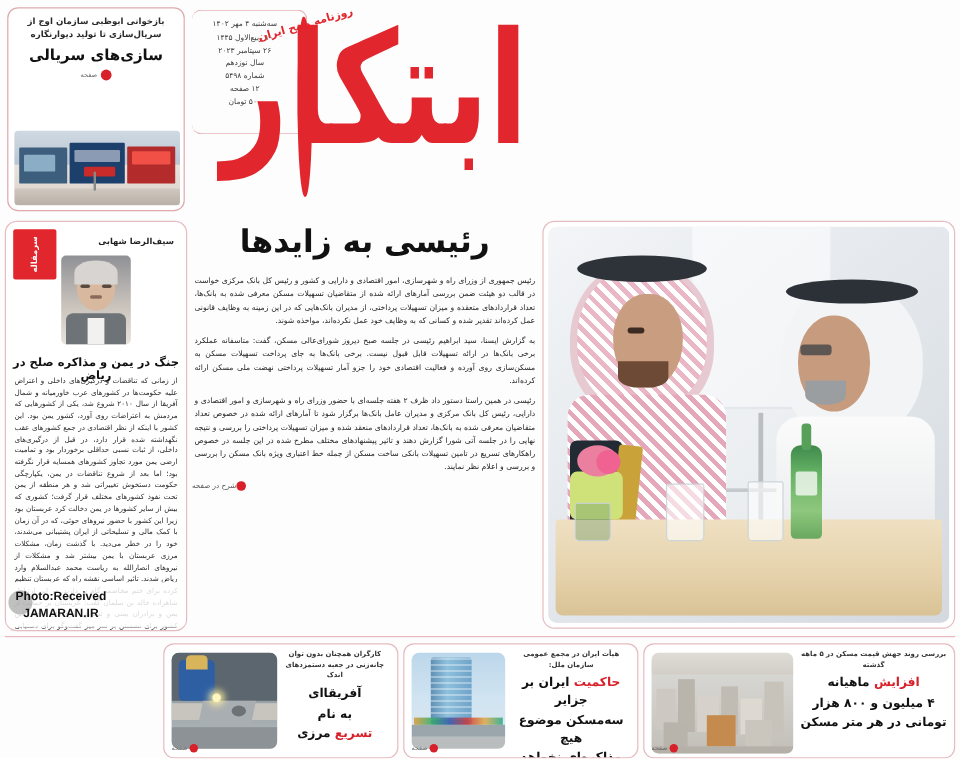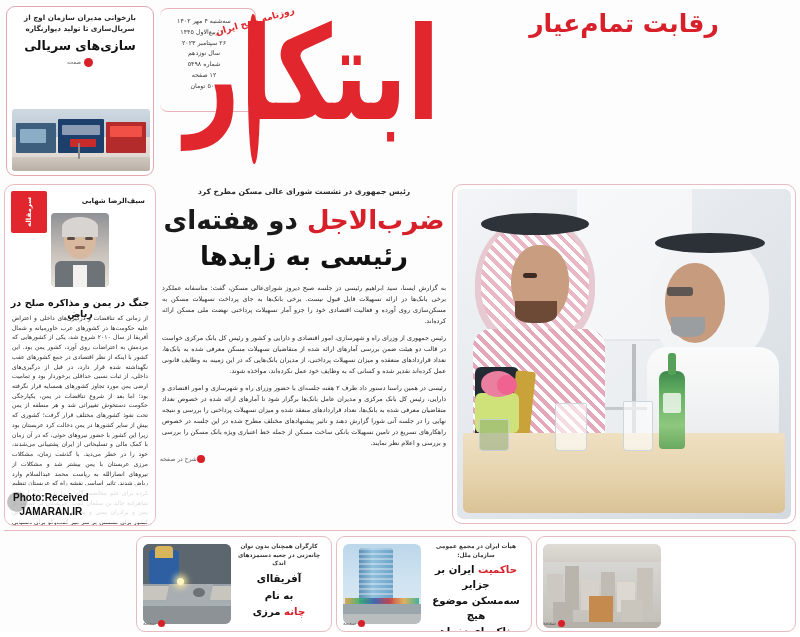--- a/index.html
+++ b/index.html
@@ -216,21 +216,21 @@
   .footer-bar{position:absolute;left:0;bottom:0;width:800px;height:5px;background:#ffffff;}
 </style>
 </head>
 <body>
 
 <div class="page">
 
   <div class="topband">
 
     <div class="promo">
-      <div class="kick kicker">بازخوانی مدیران سازمان اوج از سریال‌سازی تا تولید دیوارنگاره</div>
+      <div class="kick kicker">بازخوانی ابوظبی سازمان اوج از سریال‌سازی تا تولید دیوارنگاره</div>
       <div class="hl">سازی‌های سریالی</div>
       <div class="pageref">
         <span class="pagebadge"></span><span>صفحه</span>
       </div>
       <div class="promo-img">
         <div class="cine" style="left:4px;top:14px;width:40px;height:30px;background:#3d5f7d;"></div>
         <div class="cine" style="left:46px;top:10px;width:46px;height:34px;background:#1d3f6b;"></div>
         <div class="cine" style="left:94px;top:13px;width:40px;height:31px;background:#b32b2b;"></div>
         <div class="cine" style="left:50px;top:16px;width:38px;height:10px;background:#e3e7ef;opacity:.55;"></div>
         <div class="cine" style="left:98px;top:17px;width:32px;height:11px;background:#ff5a4d;opacity:.8;"></div>
@@ -253,21 +253,20 @@
         <div>۱۲ صفحه</div>
         <div>۵۰۰ تومان</div>
       </div>
       <div class="logo-wrap">
         <div class="logo-text">ابتکار</div>
         <div class="logo-script">روزنامه صبح ایران</div>
       </div>
     </div>
 
     <div class="leadtop">
-      <div class="lead-red">رقابت تمام‌عیار</div>
     </div>
   </div>
 
   <div class="mid">
 
     <div class="editorial">
       <div class="ed-badge">
         <span>سرمقاله</span>
       </div>
       <div class="ed-author">سیف‌الرضا شهابی</div>
@@ -285,28 +284,24 @@
       <div class="watermark">
         <div class="wm-logo"></div>
         <div class="wm-text">
           <div>Photo:Received</div>
           <div>JAMARAN.IR</div>
         </div>
       </div>
     </div>
 
     <div class="mainstory">
-      <div class="ms-kick kicker">رئیس جمهوری در نشست شورای عالی مسکن مطرح کرد</div>
-      <div class="ms-hl1">
-        <span class="red">ضرب‌الاجل</span><span class="blk"> دو هفته‌ای</span>
-      </div>
       <div class="ms-hl2">رئیسی به زاید‌ها</div>
       <div class="ms-body">
+        <p>رئیس جمهوری از وزرای راه و شهرسازی، امور اقتصادی و دارایی و کشور و رئیس کل بانک مرکزی خواست در قالب دو هیئت ضمن بررسی آمارهای ارائه شده از متقاضیان تسهیلات مسکن معرفی شده به بانک‌ها، تعداد قراردادهای متعقده و میزان تسهیلات پرداختی، از مدیران بانک‌هایی که در این زمینه به وظایف قانونی عمل کرده‌اند تقدیر شده و کسانی که به وظایف خود عمل نکرده‌اند، مواخذه شوند.</p>
         <p>به گزارش ایسنا، سید ابراهیم رئیسی در جلسه صبح دیروز شورای‌عالی مسکن، گفت: متاسفانه عملکرد برخی بانک‌ها در ارائه تسهیلات قابل قبول نیست. برخی بانک‌ها به جای پرداخت تسهیلات مسکن به مسکن‌سازی روی آورده و فعالیت اقتصادی خود را جزو آمار تسهیلات پرداختی نهضت ملی مسکن ارائه کرده‌اند.</p>
-        <p>رئیس جمهوری از وزرای راه و شهرسازی، امور اقتصادی و دارایی و کشور و رئیس کل بانک مرکزی خواست در قالب دو هیئت ضمن بررسی آمارهای ارائه شده از متقاضیان تسهیلات مسکن معرفی شده به بانک‌ها، تعداد قراردادهای متعقده و میزان تسهیلات پرداختی، از مدیران بانک‌هایی که در این زمینه به وظایف قانونی عمل کرده‌اند تقدیر شده و کسانی که به وظایف خود عمل نکرده‌اند، مواخذه شوند.</p>
         <p>رئیسی در همین راستا دستور داد ظرف ۲ هفته جلسه‌ای با حضور وزرای راه و شهرسازی و امور اقتصادی و دارایی، رئیس کل بانک مرکزی و مدیران عامل بانک‌ها برگزار شود تا آمارهای ارائه شده در خصوص تعداد متقاضیان معرفی شده به بانک‌ها، تعداد قراردادهای منعقد شده و میزان تسهیلات پرداختی را بررسی و نتیجه نهایی را در جلسه آتی شورا گزارش دهند و تاثیر پیشنهادهای مختلف مطرح شده در این جلسه در خصوص راهکارهای تسریع در تامین تسهیلات بانکی ساخت مسکن از جمله خط اعتباری ویژه بانک مسکن را بررسی و بررسی و اعلام نظر نمایند.</p>
       </div>
       <div class="ms-more">
         <span class="pagebadge-sm"></span><span>شرح در صفحه</span>
       </div>
     </div>
 
     <div class="mainphoto">
       <div class="photo-inner">
         <div class="blur-bg"></div>
@@ -384,21 +379,21 @@
         <div class="shape" style="left:24px;top:40px;width:44px;height:22px;background:#a9aeb2;transform:skewX(-12deg);"></div>
         <div class="shape" style="left:50px;top:44px;width:12px;height:9px;background:#6c7276;border-radius:50%;"></div>
         <div class="shape" style="left:34px;top:34px;width:7px;height:7px;background:#fff6c2;border-radius:50%;box-shadow:0 0 6px 3px rgba(255,240,160,.9);"></div>
         <div class="shape" style="left:0;bottom:0;width:88px;height:18px;background:#8c9296;"></div>
       </div>
       <div class="txt" style="left:96px;">
         <div class="bkick">کارگران همچنان بدون توان چانه‌زنی در جعبه دستمزدهای اندک</div>
         <div class="bhl">آفریقا‌ای</div>
         <div class="bhl" style="margin-top:2px;">به نام</div>
         <div class="bhl" style="margin-top:2px;">
-          <span class="red">چانه</span><span> مرزی</span>
+          <span class="red">تسریع</span><span> مرزی</span>
         </div>
       </div>
       <div class="bpage">
         <span class="pagebadge-sm"></span><span>صفحه</span>
       </div>
     </div>
 
     <div class="bcell" style="right:4px;width:260px;">
       <div class="thumb th-city" style="width:118px;height:84px;left:6px;">
         <div class="shape" style="left:4px;top:30px;width:16px;height:34px;background:#cdc9c2;"></div>
@@ -406,20 +401,28 @@
         <div class="shape" style="left:38px;top:36px;width:18px;height:30px;background:#d6d2cb;"></div>
         <div class="shape" style="left:58px;top:28px;width:14px;height:40px;background:#c0bcb4;"></div>
         <div class="shape" style="left:74px;top:38px;width:18px;height:30px;background:#ddd8d0;"></div>
         <div class="shape" style="left:94px;top:24px;width:16px;height:44px;background:#c7c2ba;"></div>
         <div class="shape" style="left:46px;top:52px;width:24px;height:26px;background:#c58b4e;"></div>
         <div class="shape" style="left:10px;top:58px;width:20px;height:22px;background:#b8b3ab;"></div>
         <div class="shape" style="left:78px;top:56px;width:22px;height:24px;background:#cac5bd;"></div>
         <div class="shape" style="left:0;top:0;width:118px;height:18px;background:linear-gradient(to bottom,#dfdcd7,#d2cec7);"></div>
         <div class="shape" style="left:0;bottom:0;width:118px;height:6px;background:#b5b0a8;"></div>
       </div>
+      <div class="txt" style="left:130px;">
+        <div class="bkick">بررسی روند جهش قیمت مسکن در ۵ ماهه گذشته</div>
+        <div class="bhl">
+          <span class="red">افزایش</span><span> ماهیانه</span>
+        </div>
+        <div class="bhl" style="margin-top:2px;">۴ میلیون و ۸۰۰ هزار</div>
+        <div class="bhl" style="margin-top:2px;">تومانی در هر متر مسکن</div>
+      </div>
       <div class="bpage">
         <span class="pagebadge-sm"></span><span>صفحه</span>
       </div>
     </div>
   </div>
 
   <div class="footer-bar"></div>
 </div>
 
 </body></html>

